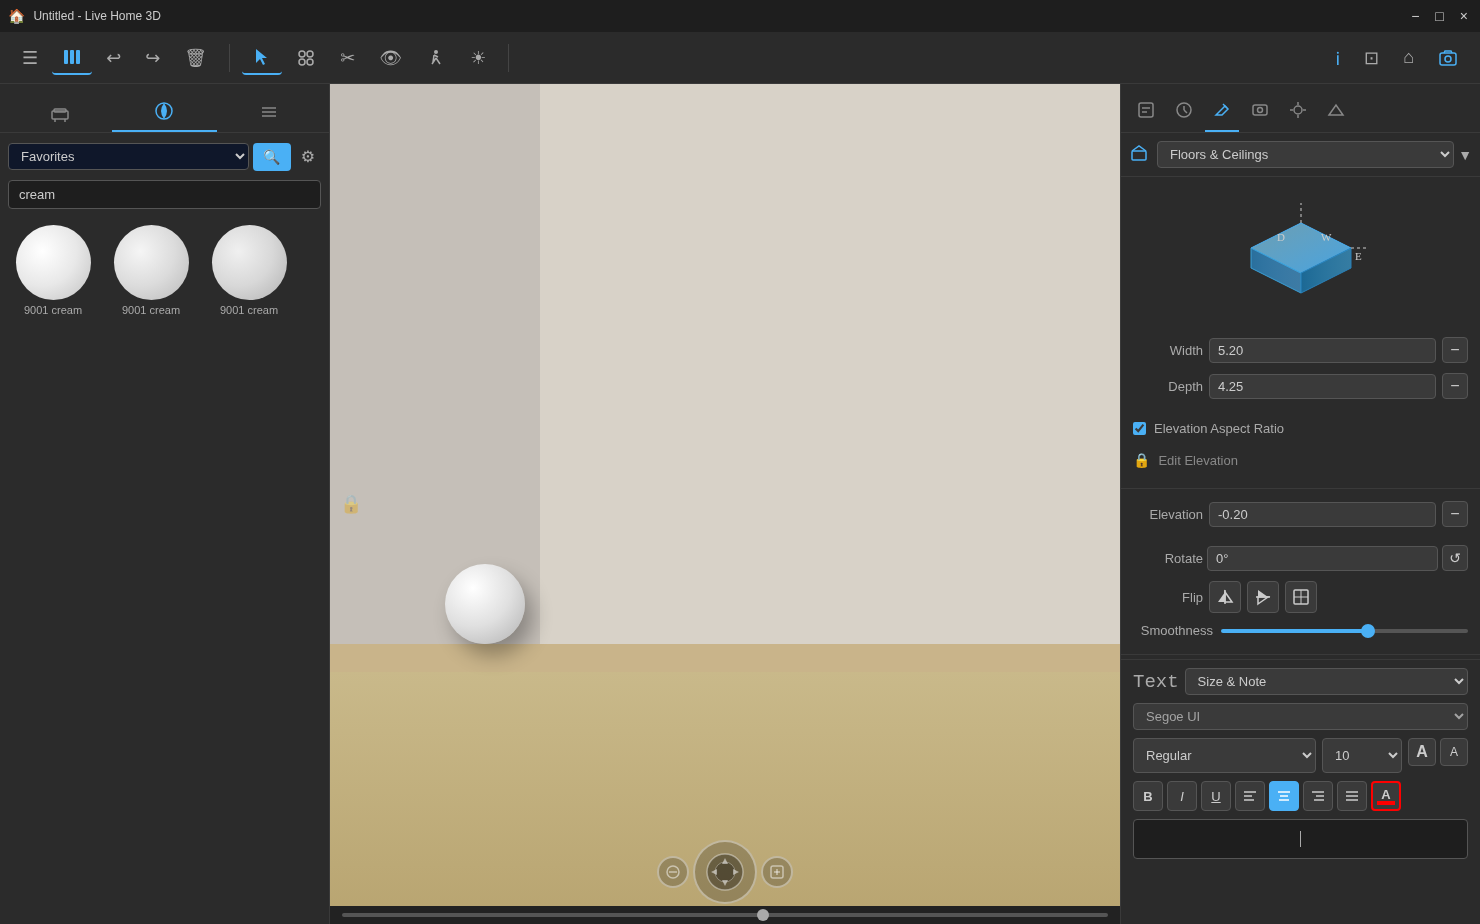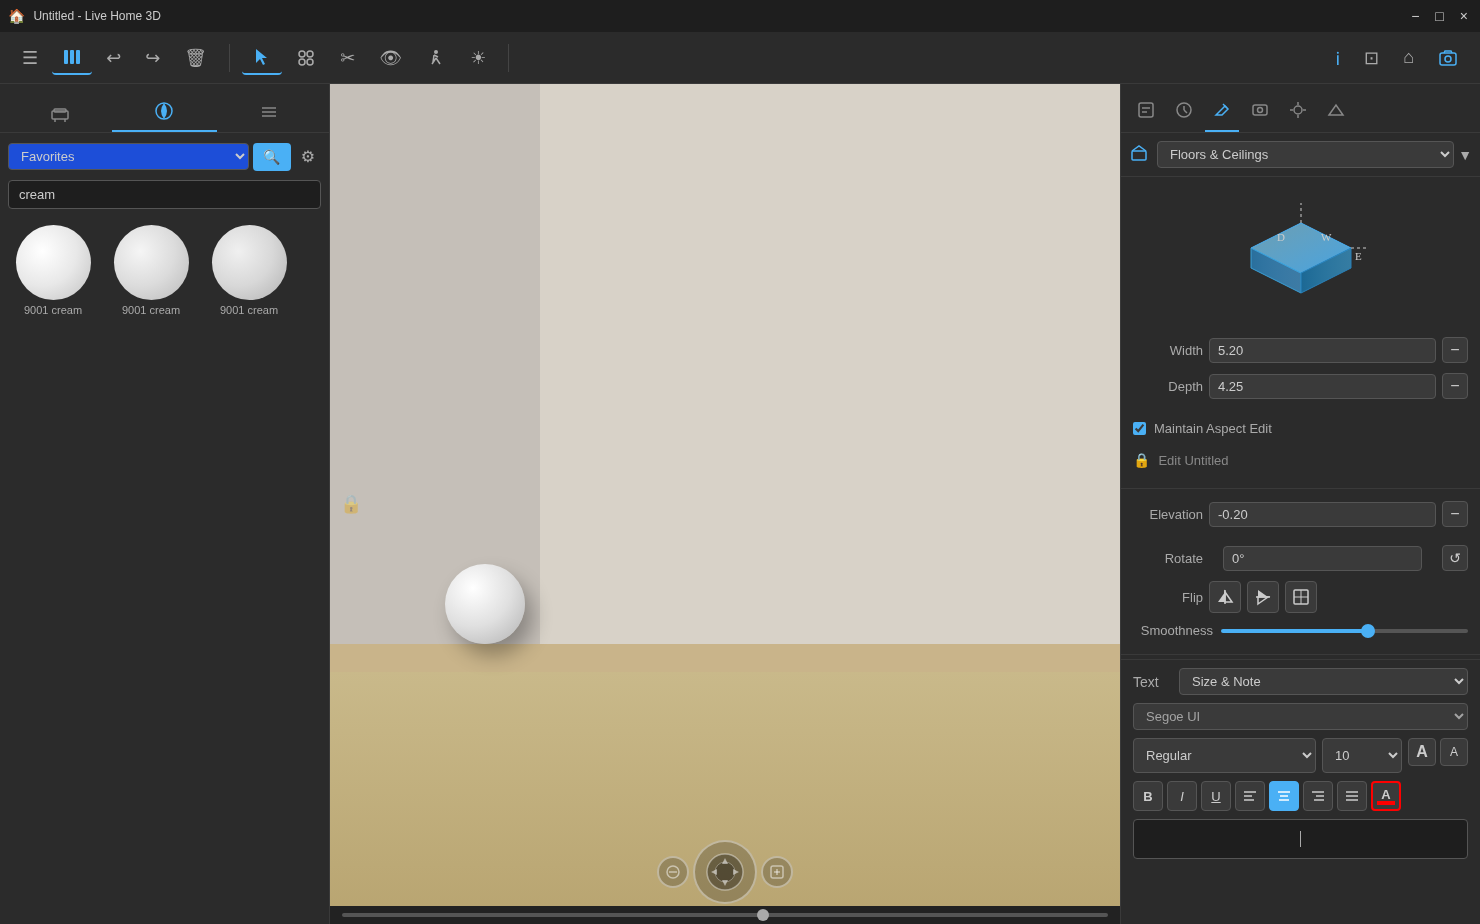--- a/index.html
+++ b/index.html
@@ -80,21 +80,21 @@
     }
     .left-tab.active { color: #4ab0f5; border-bottom: 2px solid #4ab0f5; }
 
     .search-bar {
       display: flex;
       align-items: center;
       padding: 8px;
       gap: 4px;
     }
     .search-select {
-      background: #1d4ed8;
+      background: #0f172a;
       border: 1px solid #555;
       color: #ccc;
       padding: 4px 8px;
       border-radius: 4px;
       font-size: 13px;
       flex: 1;
       cursor: pointer;
     }
     .search-icon-btn {
       background: #4ab0f5;
@@ -392,21 +392,21 @@
     .lock-icon { color: #888; font-size: 14px; }
     .lock-label { font-size: 13px; color: #888; }
 
     
     .divider { height: 1px; background: #3a3a3a; margin: 4px 0; }
 
     
     .rotate-row {
       display: flex;
       align-items: center;
-      gap: 20px;
+      gap: 4px;
       margin-bottom: 10px;
       padding: 0 12px;
     }
     .rotate-btn {
       background: #3a3a3a;
       border: 1px solid #555;
       color: #ccc;
       width: 26px;
       height: 26px;
       border-radius: 4px;
@@ -468,21 +468,21 @@
     .text-section {
       padding: 8px 12px;
       border-top: 1px solid #3a3a3a;
     }
     .text-row {
       display: flex;
       align-items: center;
       gap: 6px;
       margin-bottom: 8px;
     }
-    .text-label { font-size: 14px; color: #aaa; min-width: 40px; }
+    .text-label { font-size: 19px; color: #aaa; min-width: 40px; font-family: Liberation Mono, monospace; }
     .text-select {
       flex: 1;
       background: #3a3a3a;
       border: 1px solid #555;
       color: #ccc;
       padding: 4px 8px;
       border-radius: 4px;
       font-size: 13px;
       cursor: pointer;
     }
@@ -865,26 +865,26 @@
       <div class="prop-row">
         <span class="prop-label">Depth</span>
         <input class="prop-input" type="text" value="4.25" style="">
         <button class="prop-btn">−</button>
 
       </div>
     </div>
 
     <div class="checkbox-row">
       <input type="checkbox" id="aspectRatio" checked="" style="">
-      <label for="aspectRatio" class="checkbox-label">Maintain Aspect Edit</label>
+      <label for="aspectRatio" class="checkbox-label">Elevation Aspect Ratio</label>
     </div>
 
     <div class="lock-row">
       <span class="lock-icon">🔒</span>
-      <span class="lock-label">Edit Untitled</span>
+      <span class="lock-label">Edit Elevation</span>
     </div>
 
     <div class="divider"></div>
 
     <div class="prop-section">
       <div class="prop-row">
         <span class="prop-label">Elevation</span>
         <input class="prop-input" type="text" value="-0.20" style="">
         <button class="prop-btn">−</button>
 

